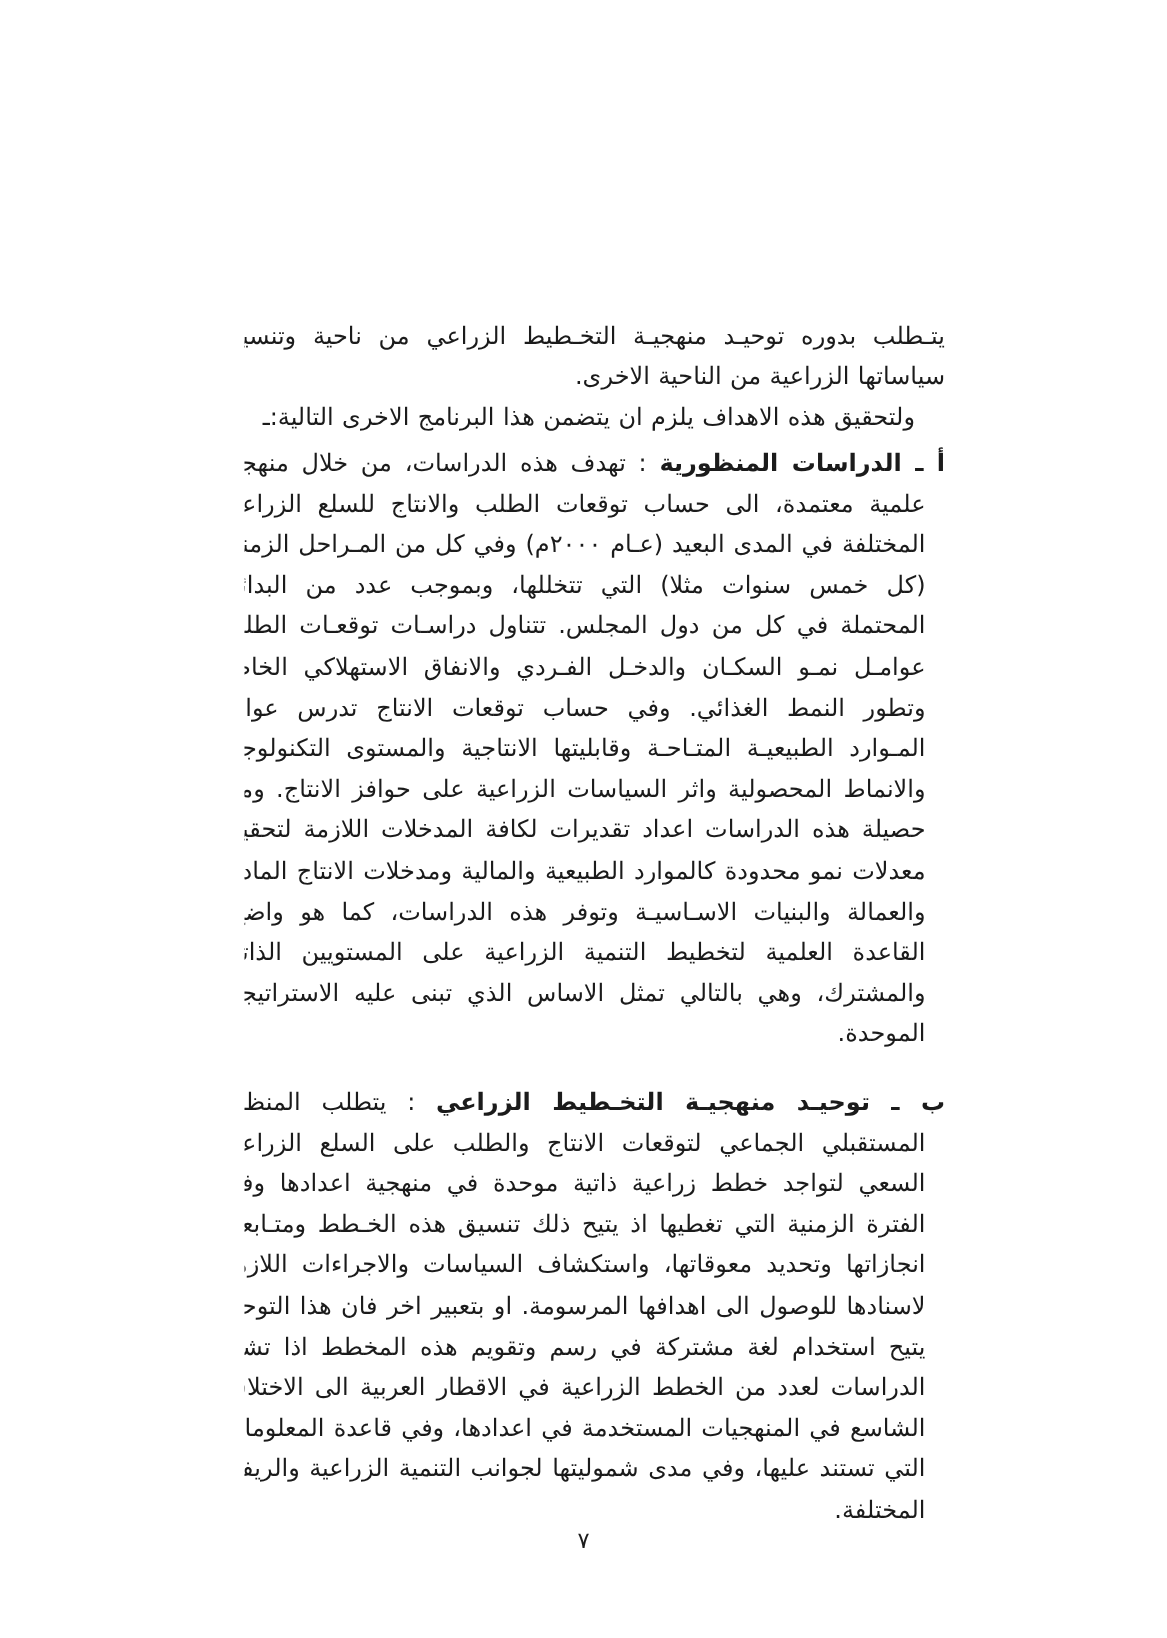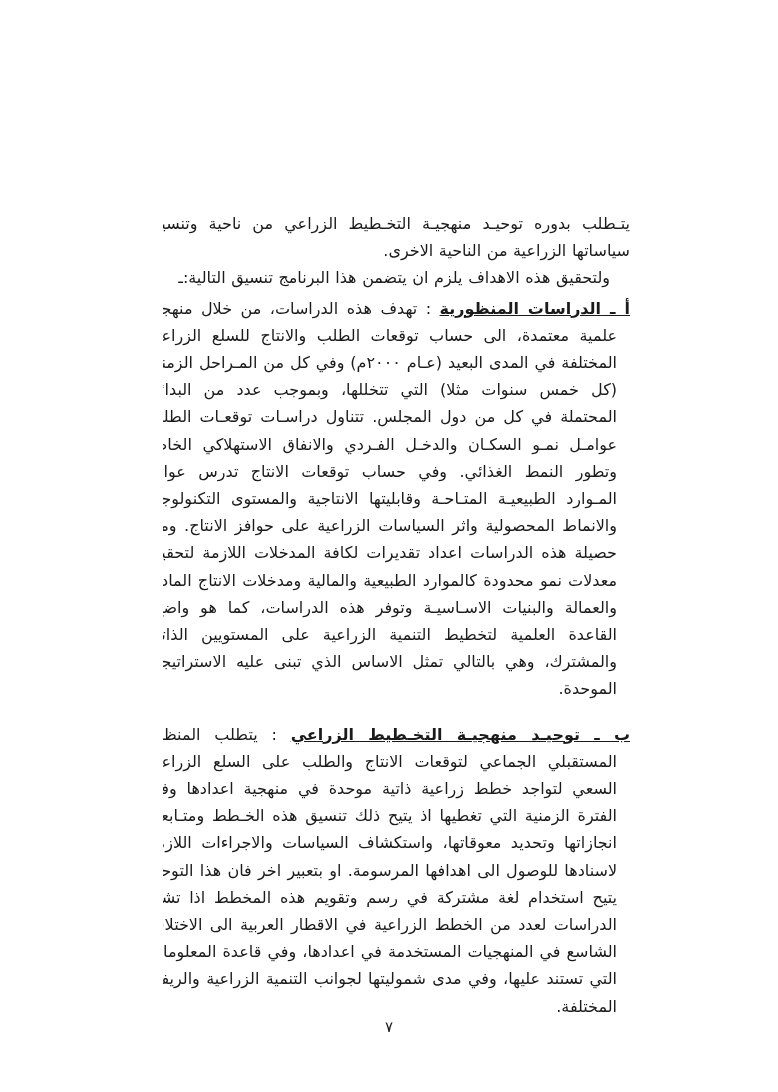--- a/index.html
+++ b/index.html
@@ -38,21 +38,20 @@
     margin-top: 3px;
     padding-right: 13px;
     text-indent: -13px; 
   }
   .list-item.second {
     margin-top: 18px;
   }
   .item-marker,
   .item-title {
     font-weight: bold;
-    text-decoration: underline;
   }
   .page-number {
     position: absolute;
     top: 1018px;
     right: 148px;
     width: 482px;
     text-align: center;
     font-size: 15px;
     color: #1b1b1b;
     direction: rtl;
@@ -63,21 +62,21 @@
 
 <div class="page">
 
   <div class="text-block">
 
     <p>
       <span>يتـطلب بدوره توحيـد منهجيـة التخـطيط الزراعي من ناحية وتنسيق سياساتها الزراعية من الناحية الاخرى.</span>
     </p>
 
     <p class="para-indent">
-      <span>ولتحقيق هذه الاهداف يلزم ان يتضمن هذا البرنامج تنسيق التالية:ـ</span>
+      <span>ولتحقيق هذه الاهداف يلزم ان يتضمن هذا البرنامج الاخرى التالية:ـ</span>
     </p>
 
     <div class="list-item">
       <span class="item-marker">أ ـ </span><span class="item-title">الدراسات المنظورية</span><span> : </span><span>تهدف هذه الدراسات، من خلال منهجية علمية معتمدة، الى حساب توقعات الطلب والانتاج للسلع الزراعية المختلفة في المدى البعيد (عـام ٢٠٠٠م) وفي كل من المـراحل الزمنية (كل خمس سنوات مثلا) التي تتخللها، وبموجب عدد من البدائل المحتملة في كل من دول المجلس. تتناول دراسـات توقعـات الطلب عوامـل نمـو السكـان والدخـل الفـردي والانفاق الاستهلاكي الخاص وتطور النمط الغذائي. وفي حساب توقعات الانتاج تدرس عوالم المـوارد الطبيعيـة المتـاحـة وقابليتها الانتاجية والمستوى التكنولوجي والانماط المحصولية واثر السياسات الزراعية على حوافز الانتاج. ومن حصيلة هذه الدراسات اعداد تقديرات لكافة المدخلات اللازمة لتحقيق معدلات نمو محدودة كالموارد الطبيعية والمالية ومدخلات الانتاج المادية والعمالة والبنيات الاسـاسيـة وتوفر هذه الدراسات، كما هو واضح، القاعدة العلمية لتخطيط التنمية الزراعية على المستويين الذاتي والمشترك، وهي بالتالي تمثل الاساس الذي تبنى عليه الاستراتيجية الموحدة.</span>
     </div>
 
     <div class="list-item second">
       <span class="item-marker">ب ـ </span><span class="item-title">توحيـد منهجيـة التخـطيط الزراعي</span><span> : </span><span>يتطلب المنظور المستقبلي الجماعي لتوقعات الانتاج والطلب على السلع الزراعية السعي لتواجد خطط زراعية ذاتية موحدة في منهجية اعدادها وفي الفترة الزمنية التي تغطيها اذ يتيح ذلك تنسيق هذه الخـطط ومتـابعـة انجازاتها وتحديد معوقاتها، واستكشاف السياسات والاجراءات اللازمة لاسنادها للوصول الى اهدافها المرسومة. او بتعبير اخر فان هذا التوحيد يتيح استخدام لغة مشتركة في رسم وتقويم هذه المخطط اذا تشير الدراسات لعدد من الخطط الزراعية في الاقطار العربية الى الاختلاف الشاسع في المنهجيات المستخدمة في اعدادها، وفي قاعدة المعلومات التي تستند عليها، وفي مدى شموليتها لجوانب التنمية الزراعية والريفية المختلفة.</span>
     </div>
 

